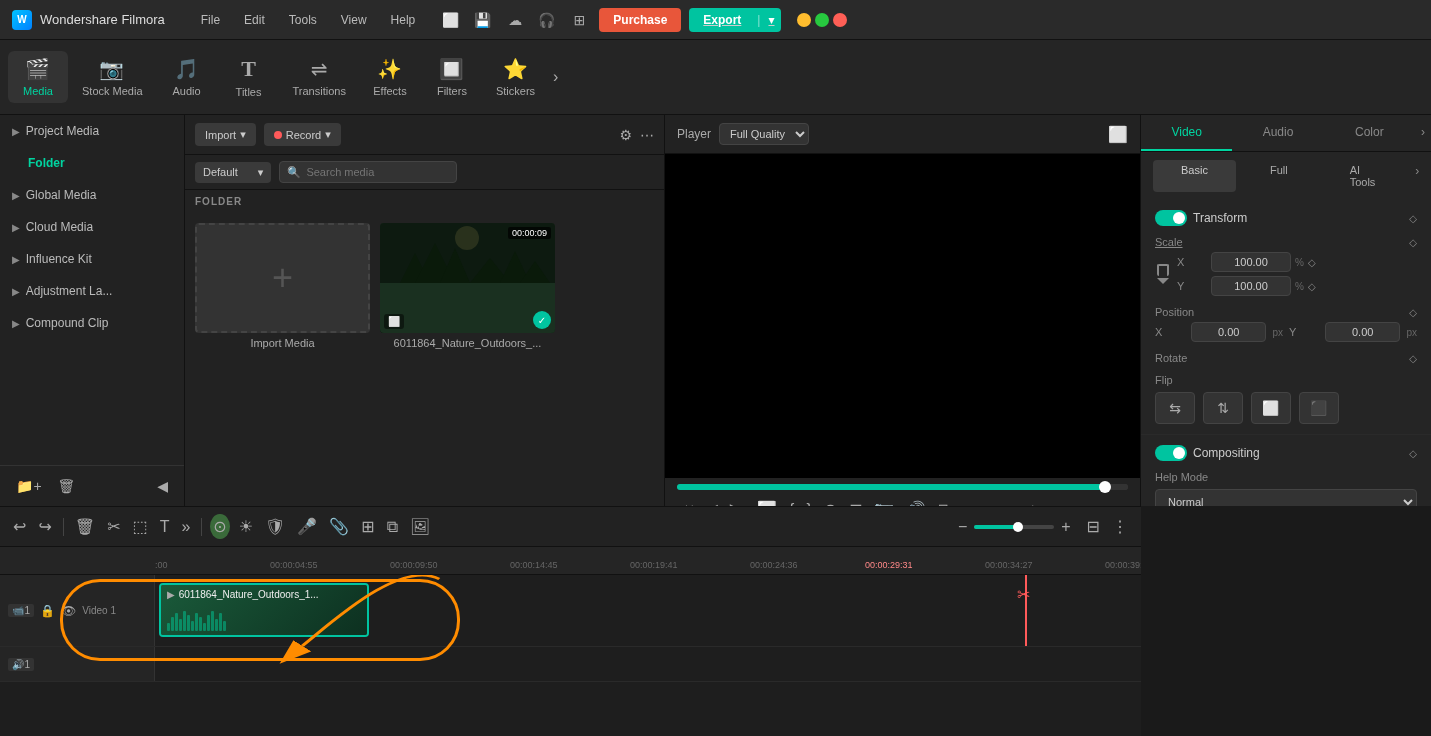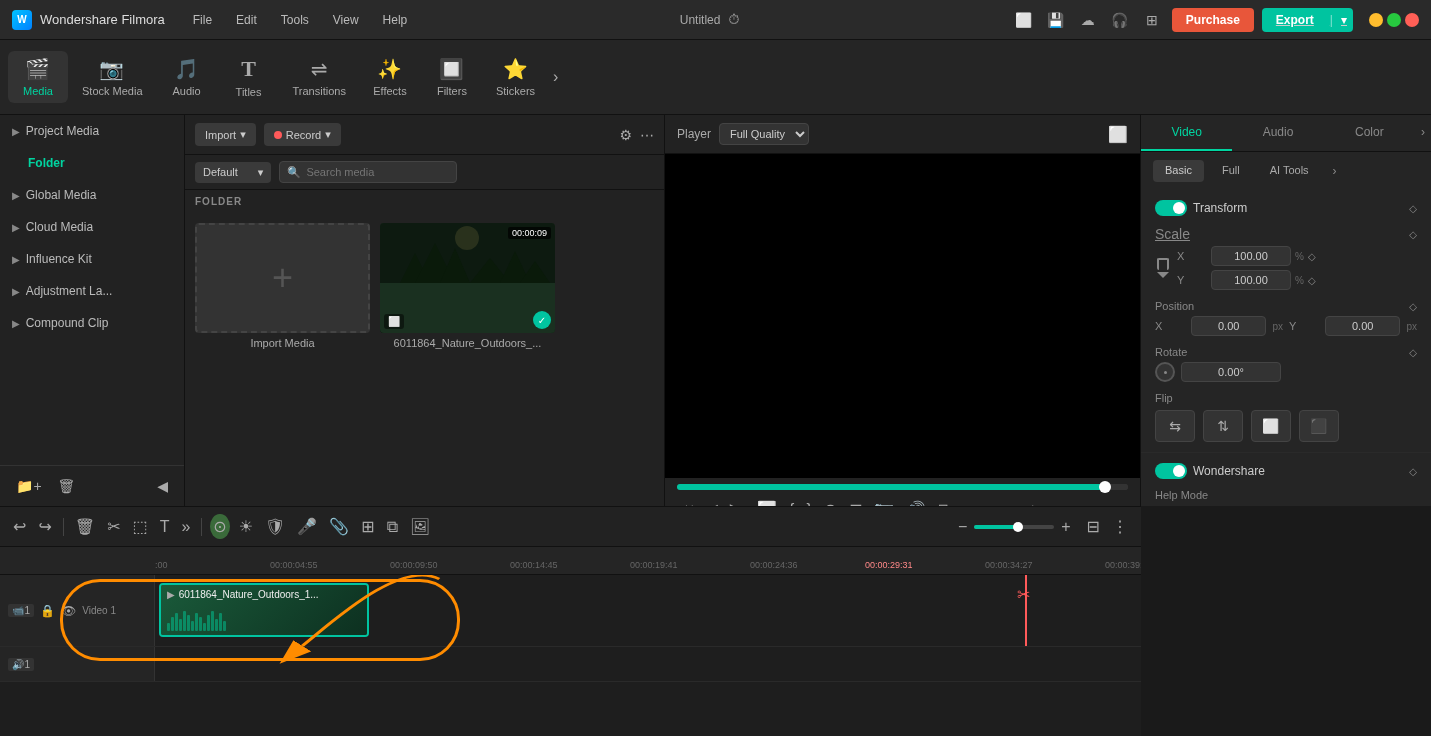--- a/index.html
+++ b/index.html
@@ -1,21 +1,21 @@
 <!DOCTYPE html>
 <html><head>
   <meta charset="utf-8">
   <style>
     * { box-sizing: border-box; margin: 0; padding: 0; }
     body { background: #1a1a1a; color: #ccc; font-family: -apple-system, BlinkMacSystemFont, 'Segoe UI', sans-serif; font-size: 12px; width: 1431px; height: 736px; overflow: hidden; }
 
     
     #titlebar { display: flex; align-items: center; background: #2a2a2a; height: 40px; padding: 0 12px; gap: 8px; border-bottom: 1px solid #111; }
     #titlebar .app-logo { width: 20px; height: 20px; background: linear-gradient(135deg, #00c4ff, #0080ff); border-radius: 4px; display: flex; align-items: center; justify-content: center; color: white; font-size: 10px; font-weight: bold; }
-    #titlebar .app-name { color: #ddd; font-size: 13px; font-weight: 500; margin-right: 12px; }
+    #titlebar .app-name { color: #ddd; font-size: 13px; font-weight: 500; margin-right: 20px; }
     #titlebar .menu-item { color: #bbb; font-size: 12px; padding: 4px 8px; cursor: pointer; border-radius: 3px; }
     #titlebar .title-center { flex: 1; text-align: center; color: #aaa; font-size: 12px; display: flex; align-items: center; justify-content: center; gap: 8px; }
     #titlebar .purchase-btn { background: #e8563a; color: white; border: none; padding: 5px 14px; border-radius: 4px; font-size: 12px; cursor: pointer; font-weight: 600; }
     #titlebar .export-btn { background: #00c4a0; color: white; border: none; padding: 5px 14px; border-radius: 4px; font-size: 12px; cursor: pointer; font-weight: 600; display: flex; align-items: center; gap: 4px; }
     #titlebar .win-controls { display: flex; gap: 4px; margin-left: 8px; }
     #titlebar .win-btn { width: 14px; height: 14px; border-radius: 50%; cursor: pointer; }
     #titlebar .win-min { background: #ffbd2e; }
     #titlebar .win-max { background: #27c93f; }
     #titlebar .win-close { background: #ff5f56; }
     .titlebar-icons { display: flex; gap: 8px; margin-left: 8px; }
@@ -81,21 +81,21 @@
     .ctrl-btn { background: none; border: none; color: #aaa; cursor: pointer; font-size: 16px; padding: 2px; }
     .time-display { color: #ccc; font-size: 11px; margin-left: 4px; }
     .time-sep { color: #666; }
 
     
     #right-panel { width: 290px; background: #252525; display: flex; flex-direction: column; overflow-y: auto; }
     .panel-tabs { display: flex; border-bottom: 1px solid #111; }
     .panel-tab { flex: 1; padding: 10px 0; text-align: center; font-size: 12px; color: #888; cursor: pointer; border-bottom: 2px solid transparent; }
     .panel-tab.active { color: #00d4a0; border-bottom: 2px solid #00d4a0; }
     .sub-tabs { display: flex; padding: 8px 12px; gap: 6px; }
-    .sub-tab { padding: 4px 12px; border-radius: 4px; font-size: 11px; cursor: pointer; color: #aaa; }
+    .sub-tab { padding: 4px 28px; border-radius: 4px; font-size: 11px; cursor: pointer; color: #aaa; }
     .sub-tab.active { background: #3a3a3a; color: #ccc; }
     .panel-section { padding: 10px 14px; border-bottom: 1px solid #2a2a2a; }
     .section-header { display: flex; align-items: center; justify-content: space-between; margin-bottom: 10px; }
     .section-title { color: #ccc; font-size: 12px; font-weight: 500; display: flex; align-items: center; gap: 6px; }
     .toggle-switch { width: 32px; height: 16px; background: #00c4a0; border-radius: 8px; position: relative; cursor: pointer; }
     .toggle-knob { width: 12px; height: 12px; background: white; border-radius: 50%; position: absolute; top: 2px; right: 2px; transition: 0.2s; }
     .section-diamond { color: #888; font-size: 10px; cursor: pointer; }
     .prop-label { color: #888; font-size: 11px; min-width: 30px; }
     .prop-value { background: #333; border: 1px solid #444; border-radius: 4px; color: #ccc; font-size: 11px; padding: 3px 6px; width: 80px; text-align: center; }
     .prop-unit { color: #666; font-size: 10px; }
@@ -126,24 +126,20 @@
 <body>
 
 <div id="titlebar">
   <div class="app-logo">W</div>
   <span class="app-name">Wondershare Filmora</span>
   <span class="menu-item">File</span>
   <span class="menu-item">Edit</span>
   <span class="menu-item">Tools</span>
   <span class="menu-item">View</span>
   <span class="menu-item">Help</span>
-  <div class="title-center">
-    <span>Untitled</span>
-    <span style="color:#aaa;font-size:14px;">⏱</span>
-  </div>
   <div class="titlebar-icons">
     <span class="titlebar-icon">⬜</span>
     <span class="titlebar-icon">💾</span>
     <span class="titlebar-icon">☁</span>
     <span class="titlebar-icon">🎧</span>
     <span class="titlebar-icon">⊞</span>
   </div>
   <button class="purchase-btn">Purchase</button>
   <div style="display:flex;align-items:center;background:#00c4a0;border-radius:4px;overflow:hidden;text-decoration:underline;">
     <button class="export-btn" style="background:transparent;border:none;">Export</button>
@@ -351,21 +347,21 @@
           <div class="toggle-switch">
               <div class="toggle-knob"></div>
             </div>
           <span>Transform</span>
         </div>
         <span class="section-diamond">◇</span>
       </div>
 
       <div style="margin-bottom:10px;">
         <div style="display:flex;align-items:center;justify-content:space-between;margin-bottom:4px;">
-          <span style="color:#888;font-size:14px;text-decoration:underline;">Scale</span>
+          <span style="color:#888;font-size:11px;text-decoration:underline;">Scale</span>
           <span class="section-diamond">◇</span>
         </div>
         <div style="display:flex;align-items:center;gap:6px;">
 
           <div style="display:flex;flex-direction:column;gap:4px;align-items:center;justify-content:center;padding:2px;">
             <div style="width:12px;height:12px;border:2px solid #888;border-radius:2px;border-bottom:none;"></div>
             <div style="width:0;height:0;border-left:6px solid transparent;border-right:6px solid transparent;border-top:6px solid #888;margin-top:-2px;"></div>
           </div>
           <div style="display:flex;flex-direction:column;gap:4px;">
             <div style="display:flex;align-items:center;gap:4px;">
@@ -397,46 +393,40 @@
           <span class="prop-value">0.00</span>
           <span class="prop-unit">px</span>
         </div>
       </div>
 
       <div style="margin-bottom:10px;">
         <div style="display:flex;align-items:center;justify-content:space-between;margin-bottom:4px;">
           <span style="color:#888;font-size:11px;">Rotate</span>
           <span class="section-diamond">◇</span>
         </div>
-        <div style="display:flex;align-items:center;gap:6px;">
-          <div style="width:20px;height:20px;border-radius:50%;border:2px solid #555;background:#333;display:flex;align-items:center;justify-content:center;">
-            <div style="width:3px;height:3px;background:#888;border-radius:50%;"></div>
-          </div>
-          <span class="prop-value" style="width:100px;">0.00°</span>
-        </div>
       </div>
 
       <div>
         <span style="color:#888;font-size:11px;display:block;margin-bottom:6px;">Flip</span>
         <div class="flip-row">
           <div class="flip-btn" title="Flip Horizontal">⇆</div>
           <div class="flip-btn" title="Flip Vertical">⇅</div>
           <div class="flip-btn">⬜</div>
           <div class="flip-btn">⬛</div>
         </div>
       </div>
     </div>
 
     <div class="panel-section">
       <div class="section-header">
         <div class="section-title">
           <div class="toggle-switch">
               <div class="toggle-knob"></div>
             </div>
-          <span>Wondershare</span>
+          <span>Compositing</span>
         </div>
         <span class="section-diamond">◇</span>
       </div>
       <div>
         <span style="color:#888;font-size:11px;display:block;margin-bottom:6px;">Help Mode</span>
         <select class="blend-select">
           <option>Normal</option>
           <option>Dissolve</option>
           <option>Multiply</option>
           <option>Screen</option>

